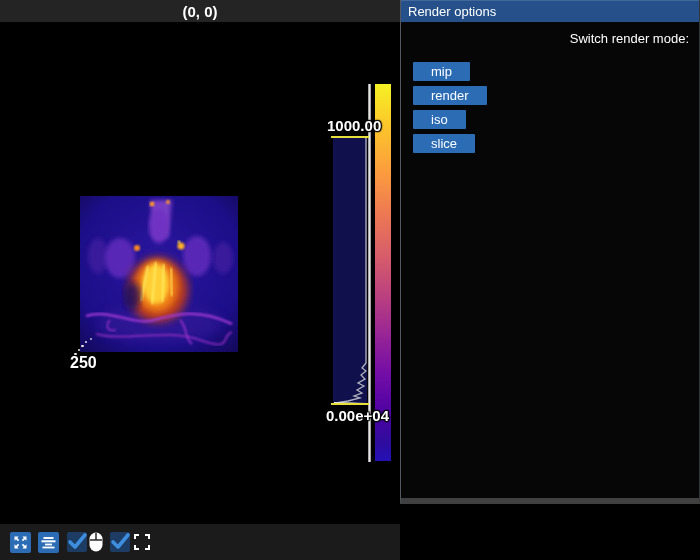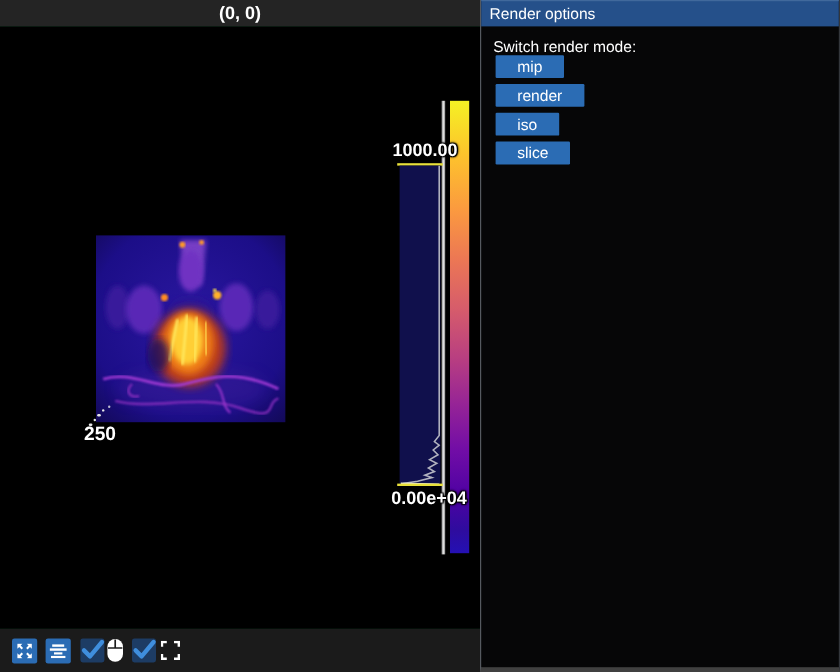--- a/index.html
+++ b/index.html
@@ -1,20 +1,20 @@
 <!DOCTYPE html>
 <html><head>
 <meta charset="utf-8">
 <style>
   html,body{margin:0;padding:0;background:#000;}
   body{width:700px;height:560px;font-family:"Liberation Sans",sans-serif;overflow:hidden;}
   .app{display:flex;width:700px;height:560px;}
 
   
-  .left-panel{width:400px;height:560px;display:flex;flex-direction:column;background:#14532d;}
+  .left-panel{width:400px;height:560px;display:flex;flex-direction:column;background:#0ea5e9;}
   .viewport-titlebar{height:22px;background:#242424;color:#fff;font-weight:bold;font-size:15px;
     display:flex;align-items:center;justify-content:center;flex:0 0 auto;}
   .viewport{position:relative;flex:1 1 auto;background:#000;overflow:hidden;}
   .viewport-toolbar{height:36px;background:#1b1b1b;display:flex;align-items:center;
     padding-left:10px;flex:0 0 auto;}
 
   
   .volume-wrap{position:absolute;left:80px;top:174px;width:158px;height:156px;}
   .corner-dot{position:absolute;background:#e8e8e8;border-radius:1px;}
   .slice-label{position:absolute;left:70px;top:332px;color:#fff;font-weight:bold;font-size:16px;
@@ -37,27 +37,27 @@
 
   
   .tool-btn{width:21px;height:21px;background:#2b6cb4;border:none;border-radius:2px;
     display:flex;align-items:center;justify-content:center;padding:0;cursor:pointer;}
   .tool-check{width:20px;height:20px;background:#1d3c64;border:none;border-radius:2px;
     display:flex;align-items:center;justify-content:center;padding:0;cursor:pointer;overflow:visible;}
   .icon-label{display:flex;align-items:center;justify-content:center;cursor:pointer;}
   .mr7{margin-right:7px}.mr8{margin-right:8px}.mr2{margin-right:2px}.mr4{margin-right:4px}
 
   
-  .right-panel{width:300px;height:560px;background:#060607;box-sizing:border-box;
-    border-left:1px solid #55595f;border-right:1px solid #33363b;border-bottom:4px solid #404040;
+  .right-panel{width:300px;height:504px;background:#060607;box-sizing:border-box;
+    border-left:1px solid #55595f;border-right:1px solid #33363b;border-bottom:6px solid #404040;
     display:flex;flex-direction:column;}
   .options-header{height:22px;background:#25508a;border-top:1px solid #41699c;box-sizing:border-box;
     color:#fff;font-size:13px;display:flex;align-items:center;padding-left:7px;flex:0 0 auto;}
   .options-body{padding:7px 10px;}
-  .options-prompt{color:#fff;font-size:13px;margin:2px 0 0 0;}
+  .options-prompt{color:#fff;font-size:13px;margin:2px 0 16px 0;text-align:right;}
   .mode-btn{display:block;background:#2b6cb4;border:none;border-radius:1px;color:#ffffff;
     font-size:13px;font-family:"Liberation Sans",sans-serif;padding:2px 18px;margin:0 0 5px 2px;cursor:pointer;}
 </style>
 </head>
 <body>
 
 <div class="app">
 
   <div class="left-panel">
     <div class="viewport-titlebar">(0, 0)</div>

